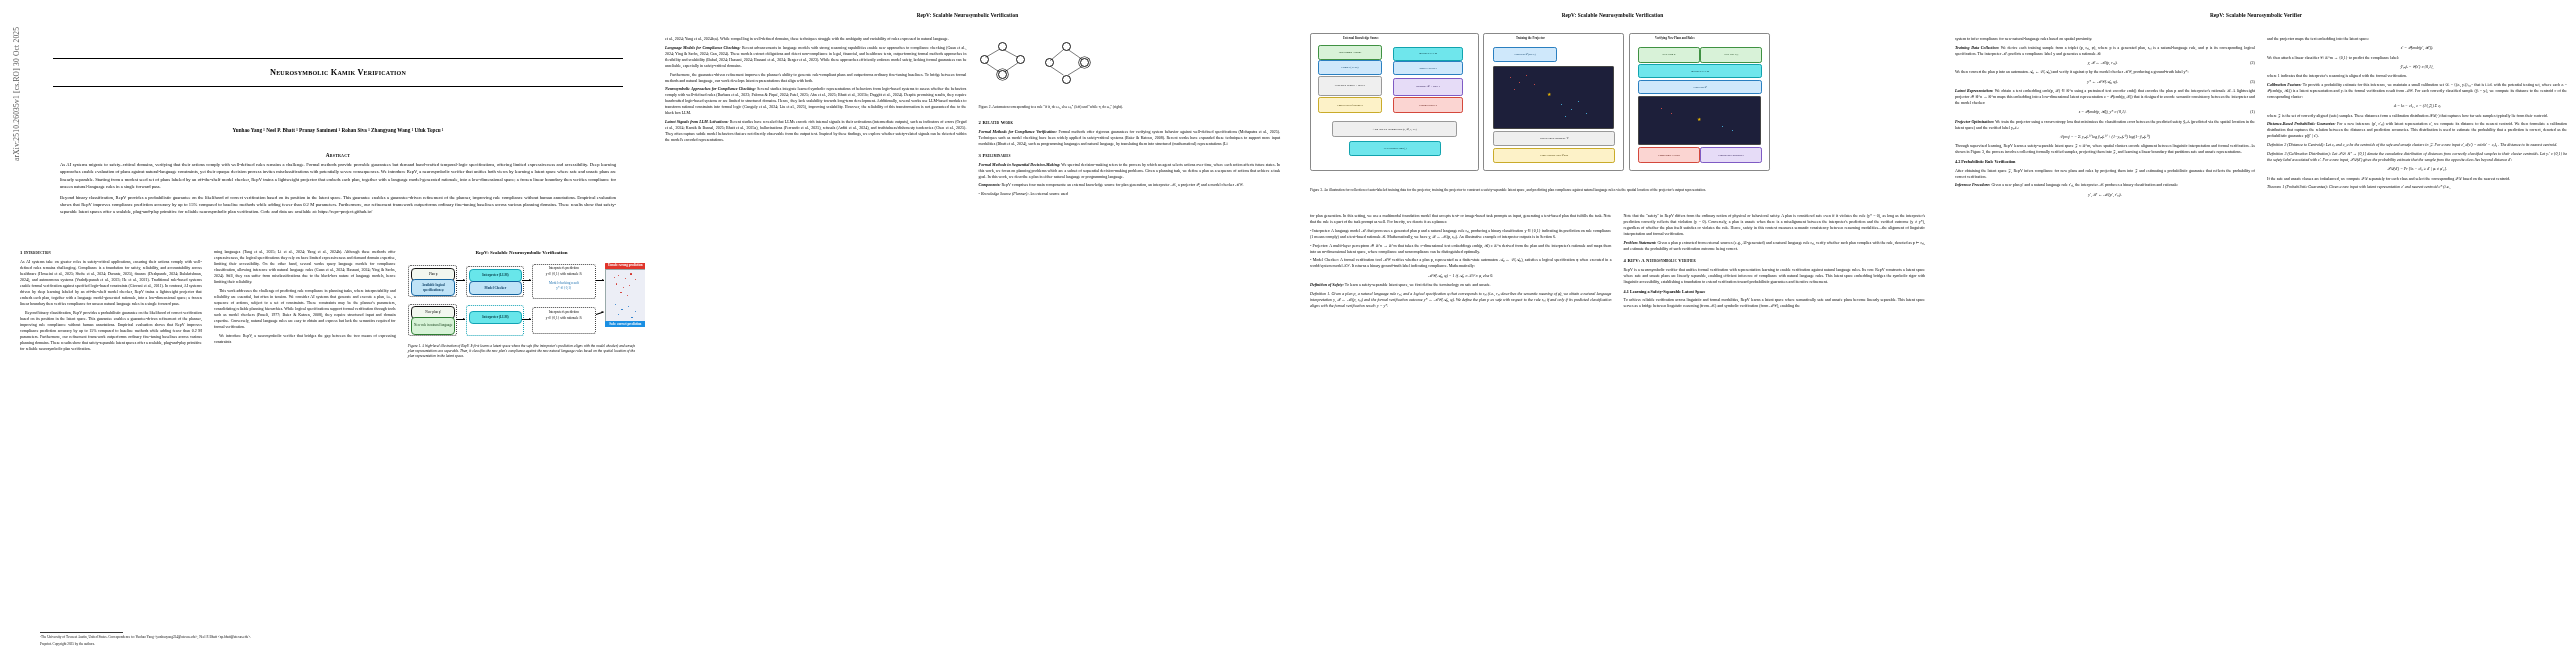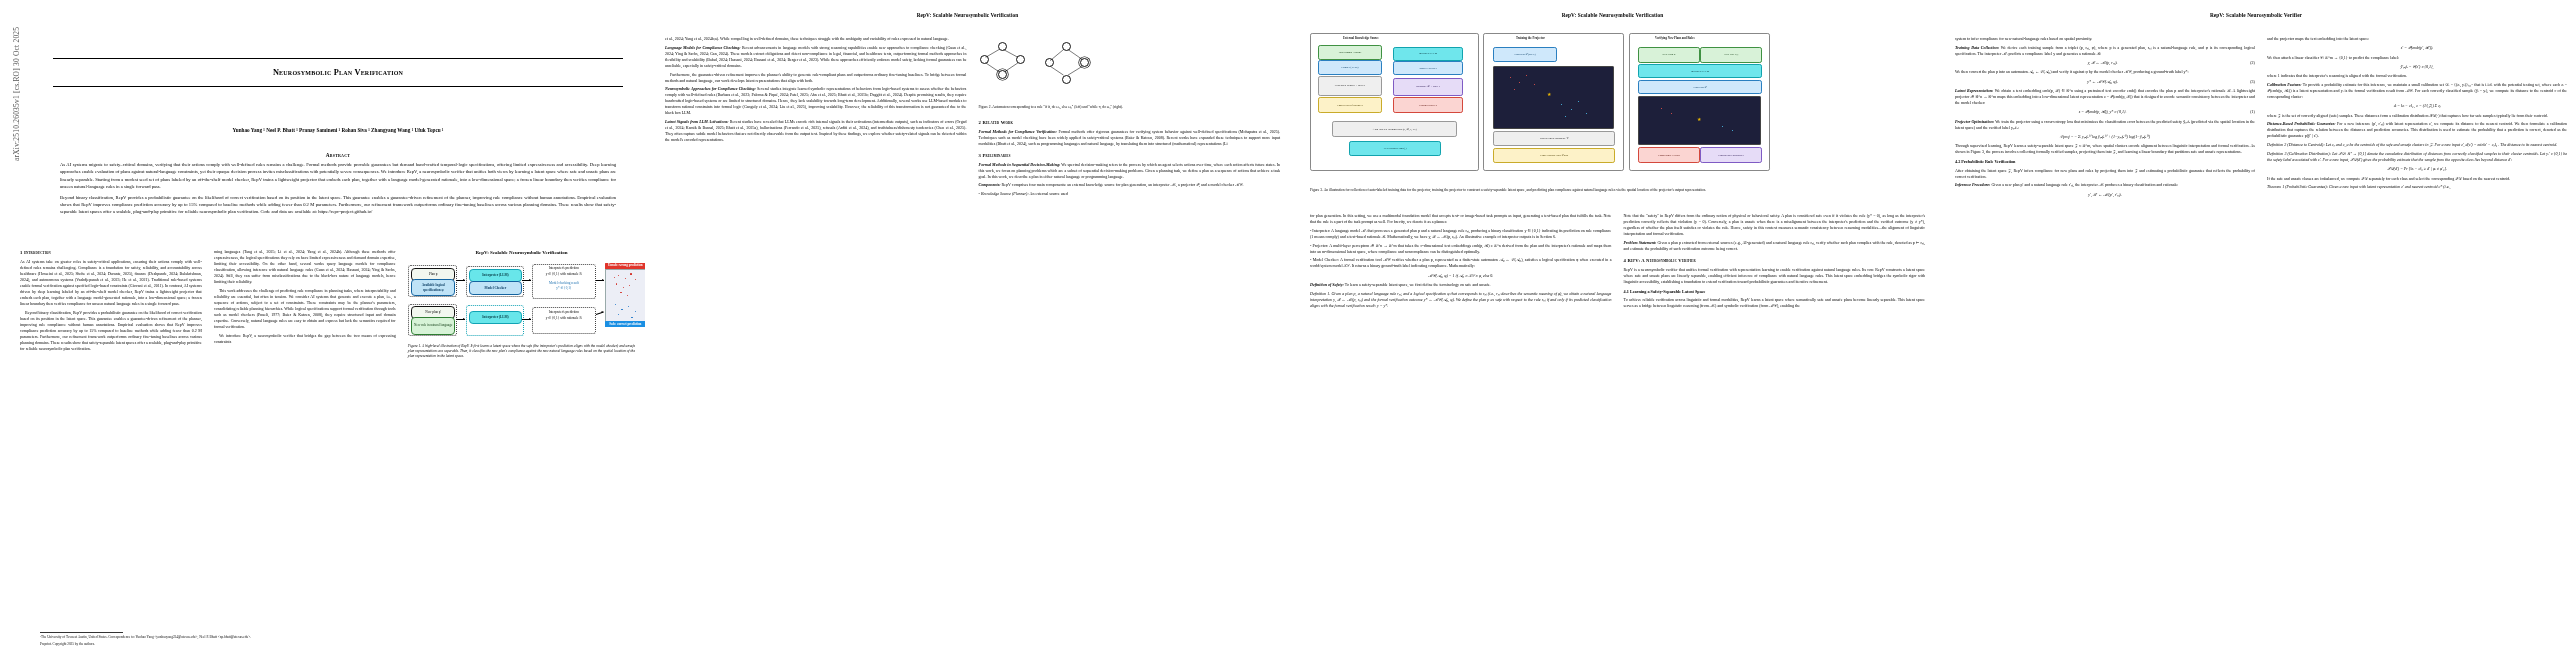--- a/index.html
+++ b/index.html
@@ -96,21 +96,21 @@
 <div class="viewer">
 
   <div class="page p1">
     <div class="arxiv-wrap">
       <div class="arxiv-stamp">arXiv:2510.26035v1  [cs.RO]  30 Oct 2025</div>
     </div>
 
     <div class="titlebox">
       <div class="rule"></div>
       <div class="ptitle">
-        <div>Neurosymbolic Plan Verification</div>
+        <div>Neurosymbolic Kamik Verification</div>
       </div>
       <div class="rule thin"></div>
     </div>
 
     <div class="authors">Yunhao Yang ¹   Neel P. Bhatt ¹   Pranay Samineni ¹   Rohan Siva ¹   Zhangyang Wang ¹   Ufuk Topcu ¹</div>
     <div class="abs-head">Abstract</div>
     <div class="abstract">
       <p class="para">As AI systems migrate to safety–critical domains, verifying that their actions comply with well-defined rules remains a challenge. Formal methods provide provable guarantees but demand hand-crafted temporal-logic specifications, offering limited expressiveness and accessibility. Deep learning approaches enable evaluation of plans against natural-language constraints, yet their opaque decision process invites misclassifications with potentially severe consequences. We introduce RepV, a neurosymbolic verifier that unifies both views by learning a latent space where safe and unsafe plans are linearly separable. Starting from a modest seed set of plans labeled by an off-the-shelf model checker, RepV trains a lightweight projector that embeds each plan, together with a language model-generated rationale, into a low-dimensional space; a frozen linear boundary then verifies compliance for unseen natural-language rules in a single forward pass.</p>
       <p class="para">Beyond binary classification, RepV provides a probabilistic guarantee on the likelihood of correct verification based on its position in the latent space. This guarantee enables a guarantee-driven refinement of the planner, improving rule compliance without human annotations. Empirical evaluation shows that RepV improves compliance prediction accuracy by up to 15% compared to baseline methods while adding fewer than 0.2 M parameters. Furthermore, our refinement framework outperforms ordinary fine-tuning baselines across various planning domains. These results show that safety-separable latent spaces offer a scalable, plug-and-play primitive for reliable neurosymbolic plan verification. Code and data are available at: https://repv-project.github.io/</p>
     </div>

